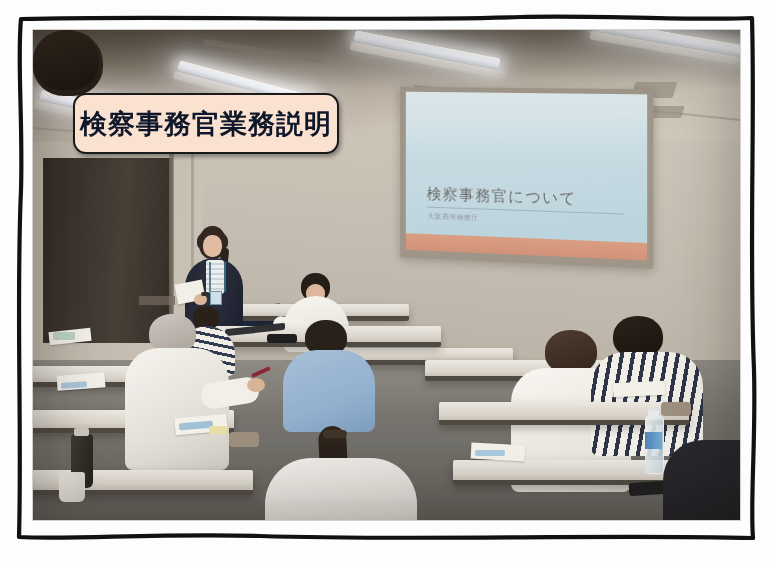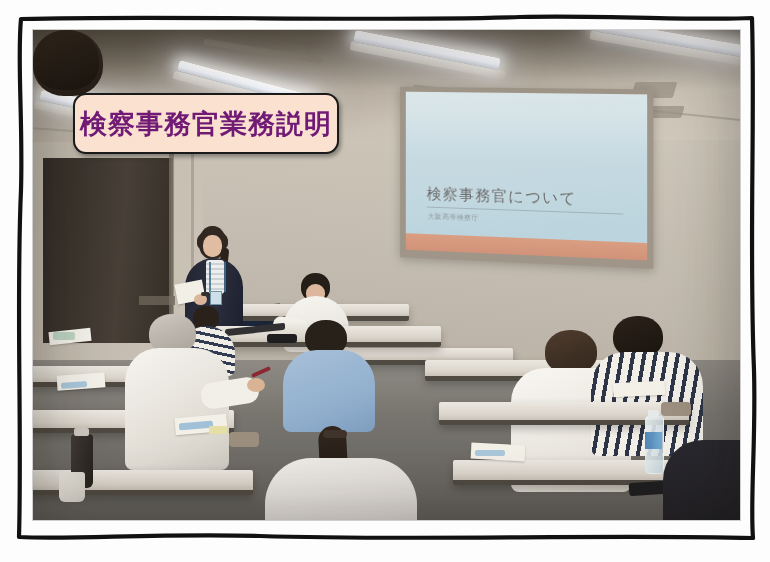--- a/index.html
+++ b/index.html
@@ -240,21 +240,21 @@
     border-radius:13px;
     display:flex;align-items:center;justify-content:center;
     z-index:30;
     box-shadow:2px 3px 4px rgba(0,0,0,.35);
   }
   #caption-text{
     font-family:"DejaVu Sans","Liberation Sans",sans-serif;
     font-weight:700;
     font-size:27px;
     letter-spacing:1px;
-    color:#701a75;
+    color:#0f172a;
     white-space:nowrap;
     line-height:1;
   }
 </style>
 </head>
 <body>
 
 <div id="stage">
 
   <div id="photo-wrap">

